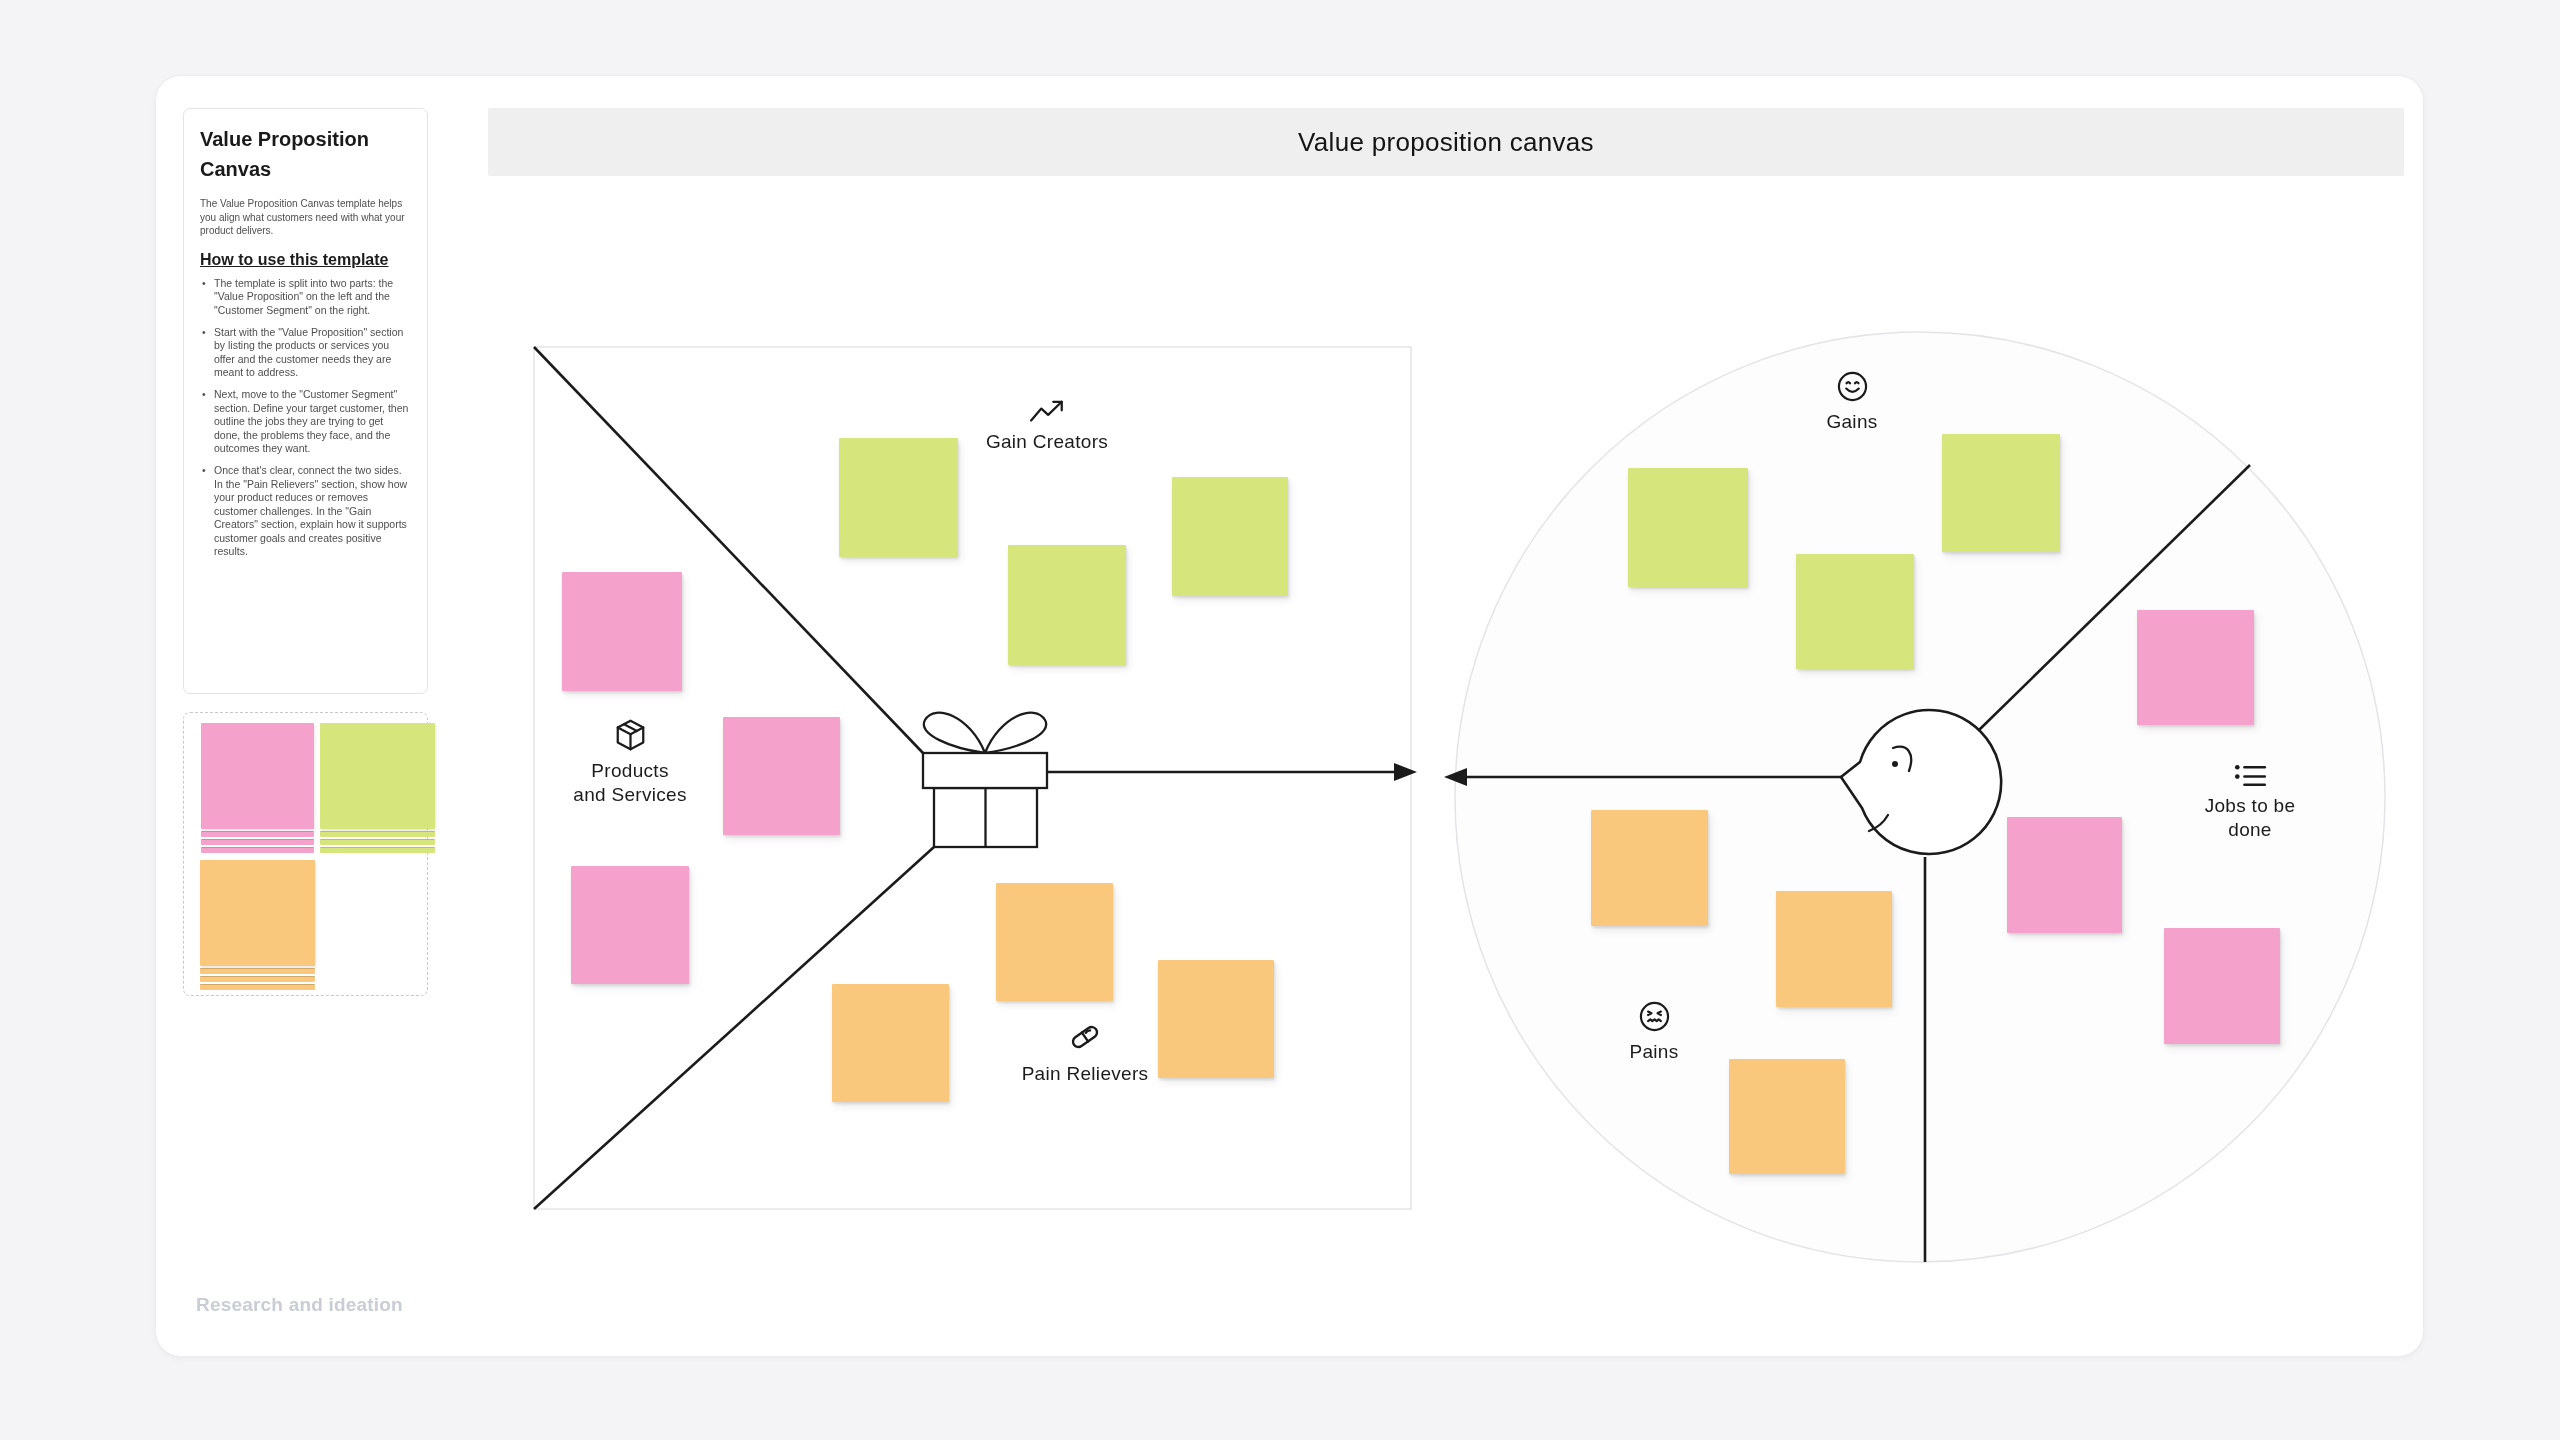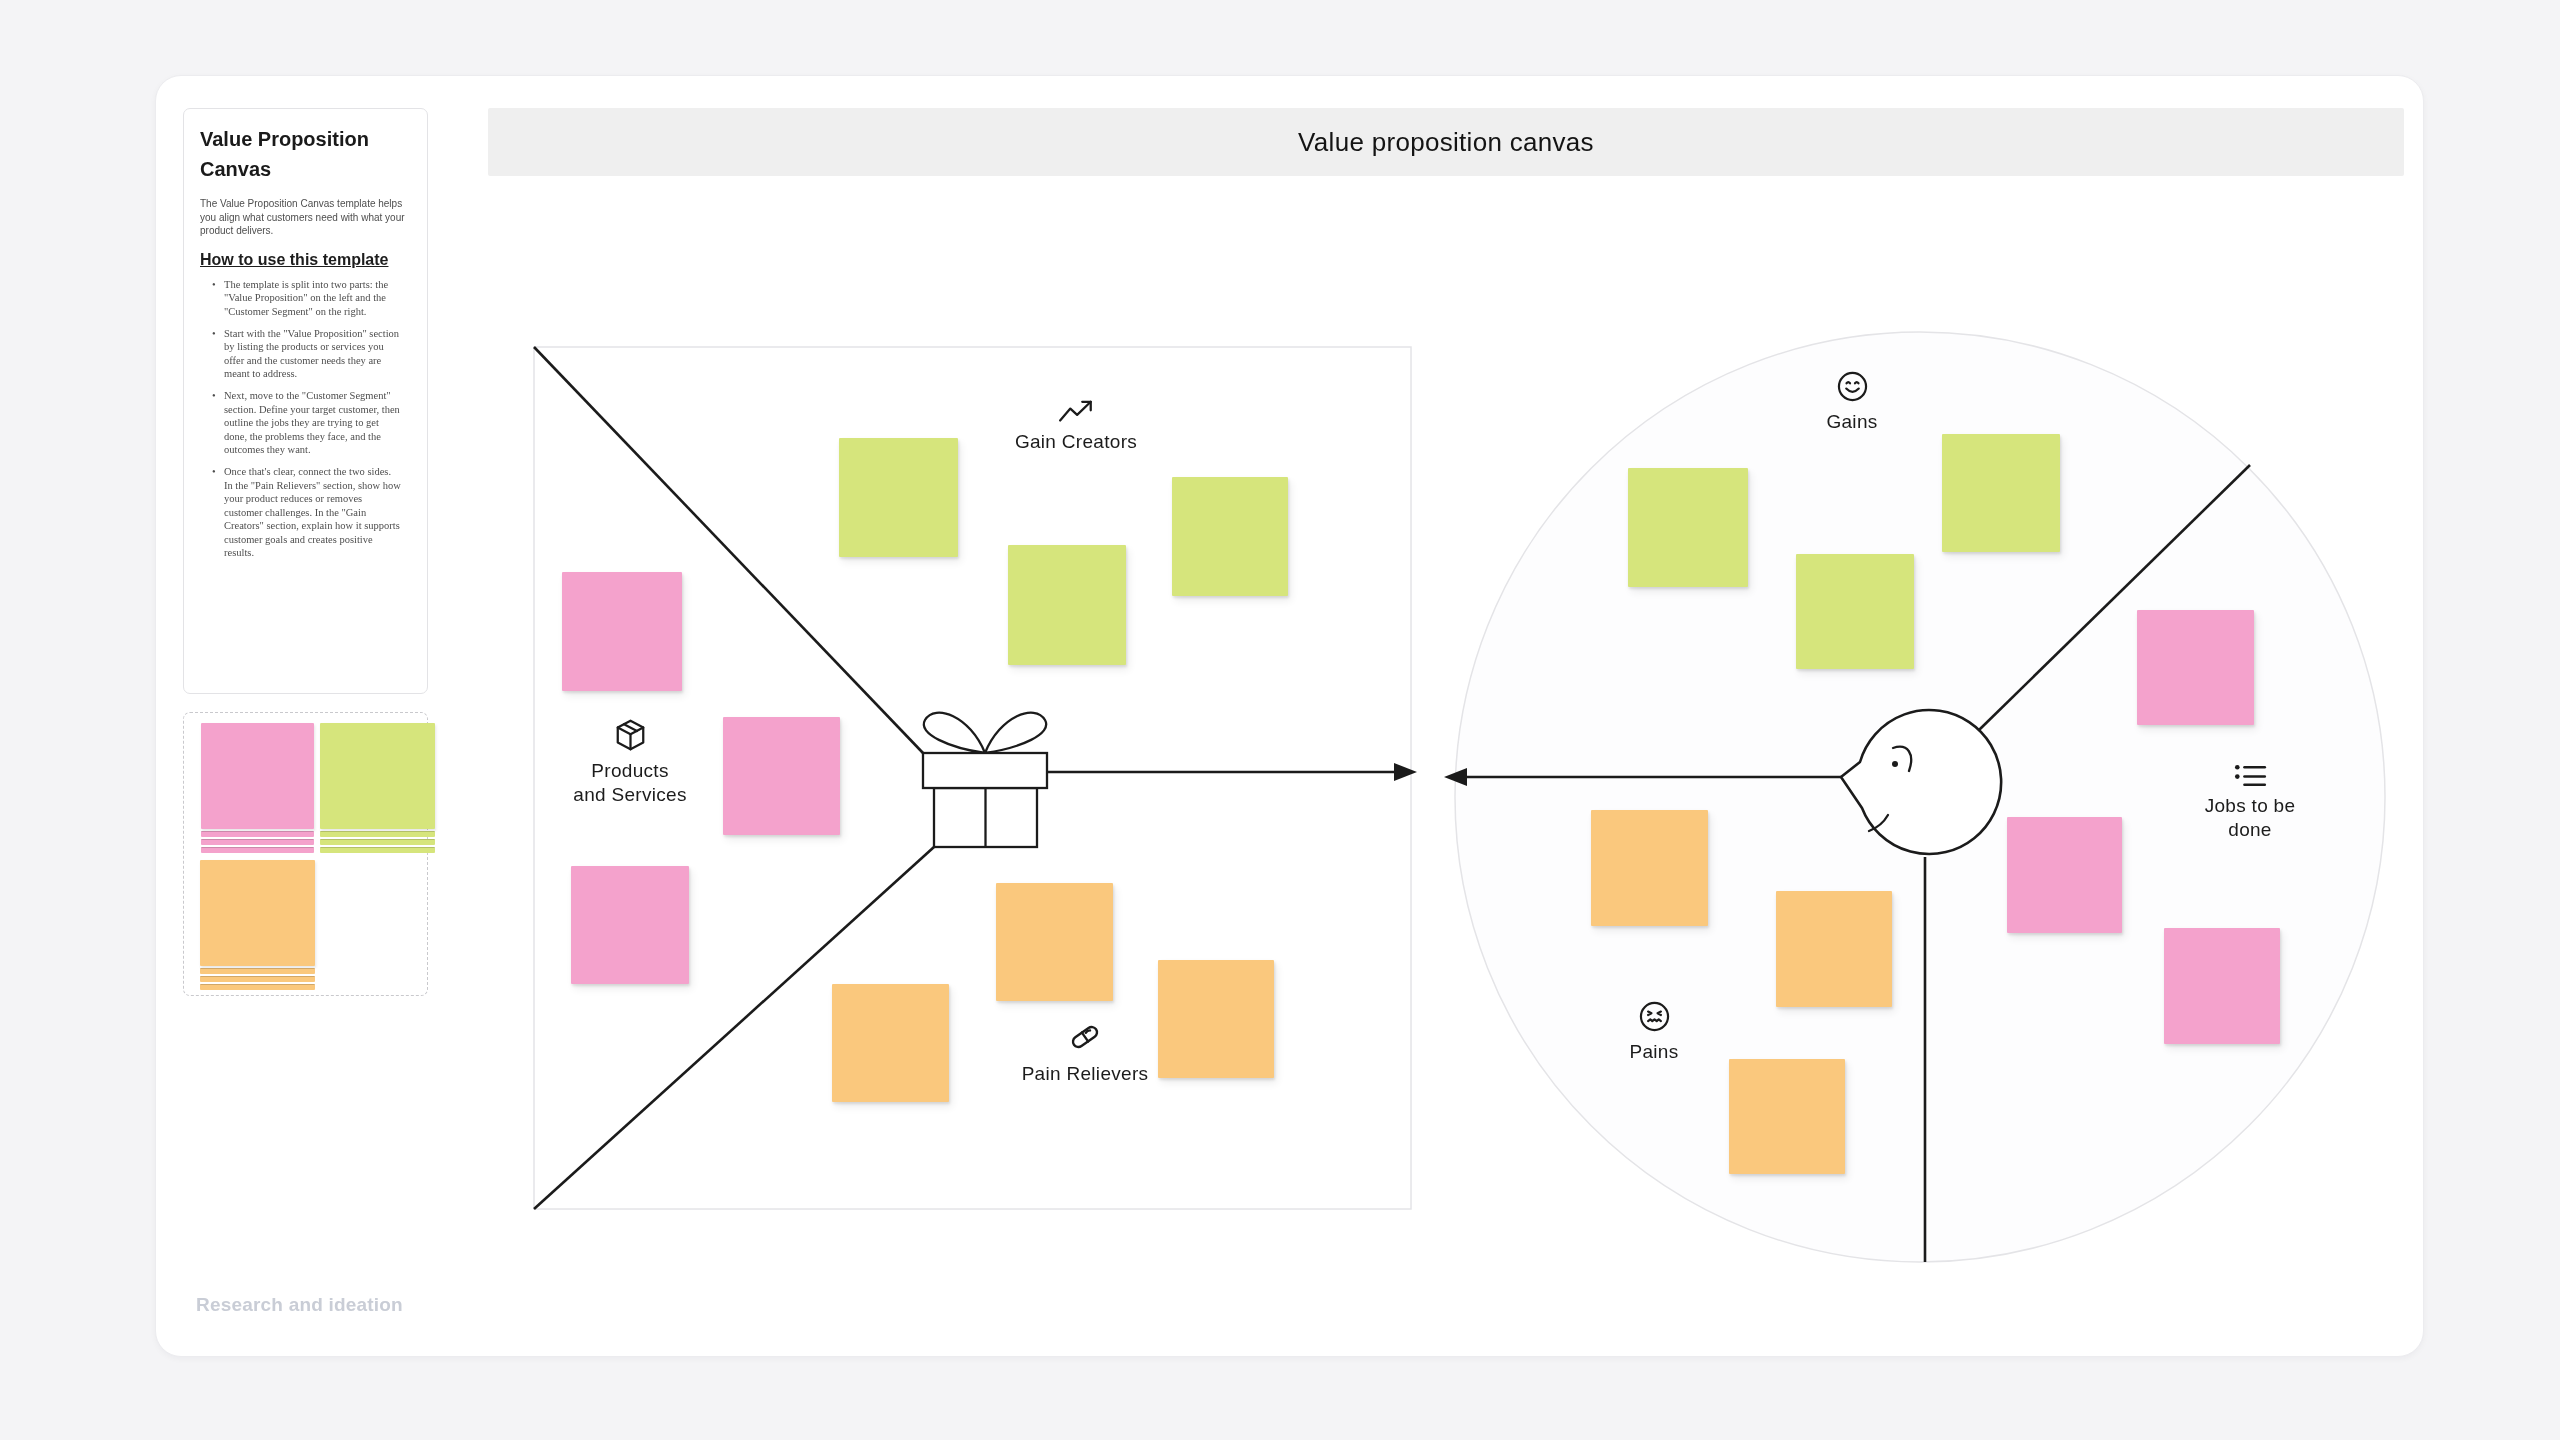--- a/index.html
+++ b/index.html
@@ -16,21 +16,21 @@
   }
   
   .info-panel{
     position:absolute;left:183px;top:108px;width:245px;height:586px;
     background:#ffffff;border:1px solid #e3e3e6;border-radius:7px;
     box-sizing:border-box;padding:15px 16px;overflow:hidden;
   }
   .info-title{font-size:20px;line-height:30px;font-weight:700;color:#1a1a1a;margin:0 0 13px 0;}
   .info-desc{font-size:10px;line-height:13.6px;color:#4e4e4e;margin:0 0 13px 0;}
   .info-howto{font-size:16px;line-height:17px;font-weight:700;color:#1d1d1d;text-decoration:underline;margin:0 0 9px 0;}
-  .info-bullets{list-style:none;margin:10px;padding:0;font-family:Liberation Serif, serif;}
+  .info-bullets{list-style:none;margin:0;padding:0;}
   .info-bullets li{
     position:relative;font-size:10.5px;line-height:13.6px;color:#4e4e4e;
     padding-left:14px;margin-bottom:8px;
   }
   .info-bullets li::before{content:"•";position:absolute;left:2px;top:0;color:#4e4e4e;}
   
   .sticker-tray{
     position:absolute;left:183px;top:712px;width:245px;height:284px;
     border:1.5px dashed #c9c9cd;border-radius:7px;box-sizing:border-box;
   }
@@ -143,21 +143,21 @@
   <path d="M1925,857 L1925,1262" stroke="#1b1b1b" stroke-width="2.6" fill="none"></path>
 
   <g>
     <path d="M1860,762 A72,72 0 1 1 1862,808 L1841,777 Z" fill="#ffffff" stroke="#1b1b1b" stroke-width="2.6" stroke-linejoin="round"></path>
     <path d="M1893,748 C1908,743 1915,754 1909,771" fill="none" stroke="#1b1b1b" stroke-width="2.3" stroke-linecap="round"></path>
     <circle cx="1895" cy="764" r="3" fill="#1b1b1b"></circle>
     <path d="M1869,831 C1877,828 1884,822 1888,815" fill="none" stroke="#1b1b1b" stroke-width="2.3" stroke-linecap="round"></path>
   </g>
 </svg>
 
-<div class="zone-label" style="left:1076px;top:400px;">
+<div class="zone-label" style="left:1047px;top:400px;">
   <svg width="34" height="24" viewBox="0 0 30 21" fill="none" stroke="#1b1b1b" stroke-width="2" stroke-linecap="round" stroke-linejoin="round">
     <polyline points="1,18 10,7.5 16,13 28,1.5"></polyline>
       <polyline points="20.5,1.5 28,1.5 28,9"></polyline>
   </svg>
   <span>Gain Creators</span>
 </div>
 
 <div class="zone-label" style="left:630px;top:717px;">
   <svg width="37" height="36" viewBox="0 0 24 24" fill="none" stroke="#1b1b1b" stroke-width="1.5" stroke-linecap="round" stroke-linejoin="round">
     <path d="M12,2.5 L20.5,7 V17 L12,21.5 L3.5,17 V7 Z"></path>

